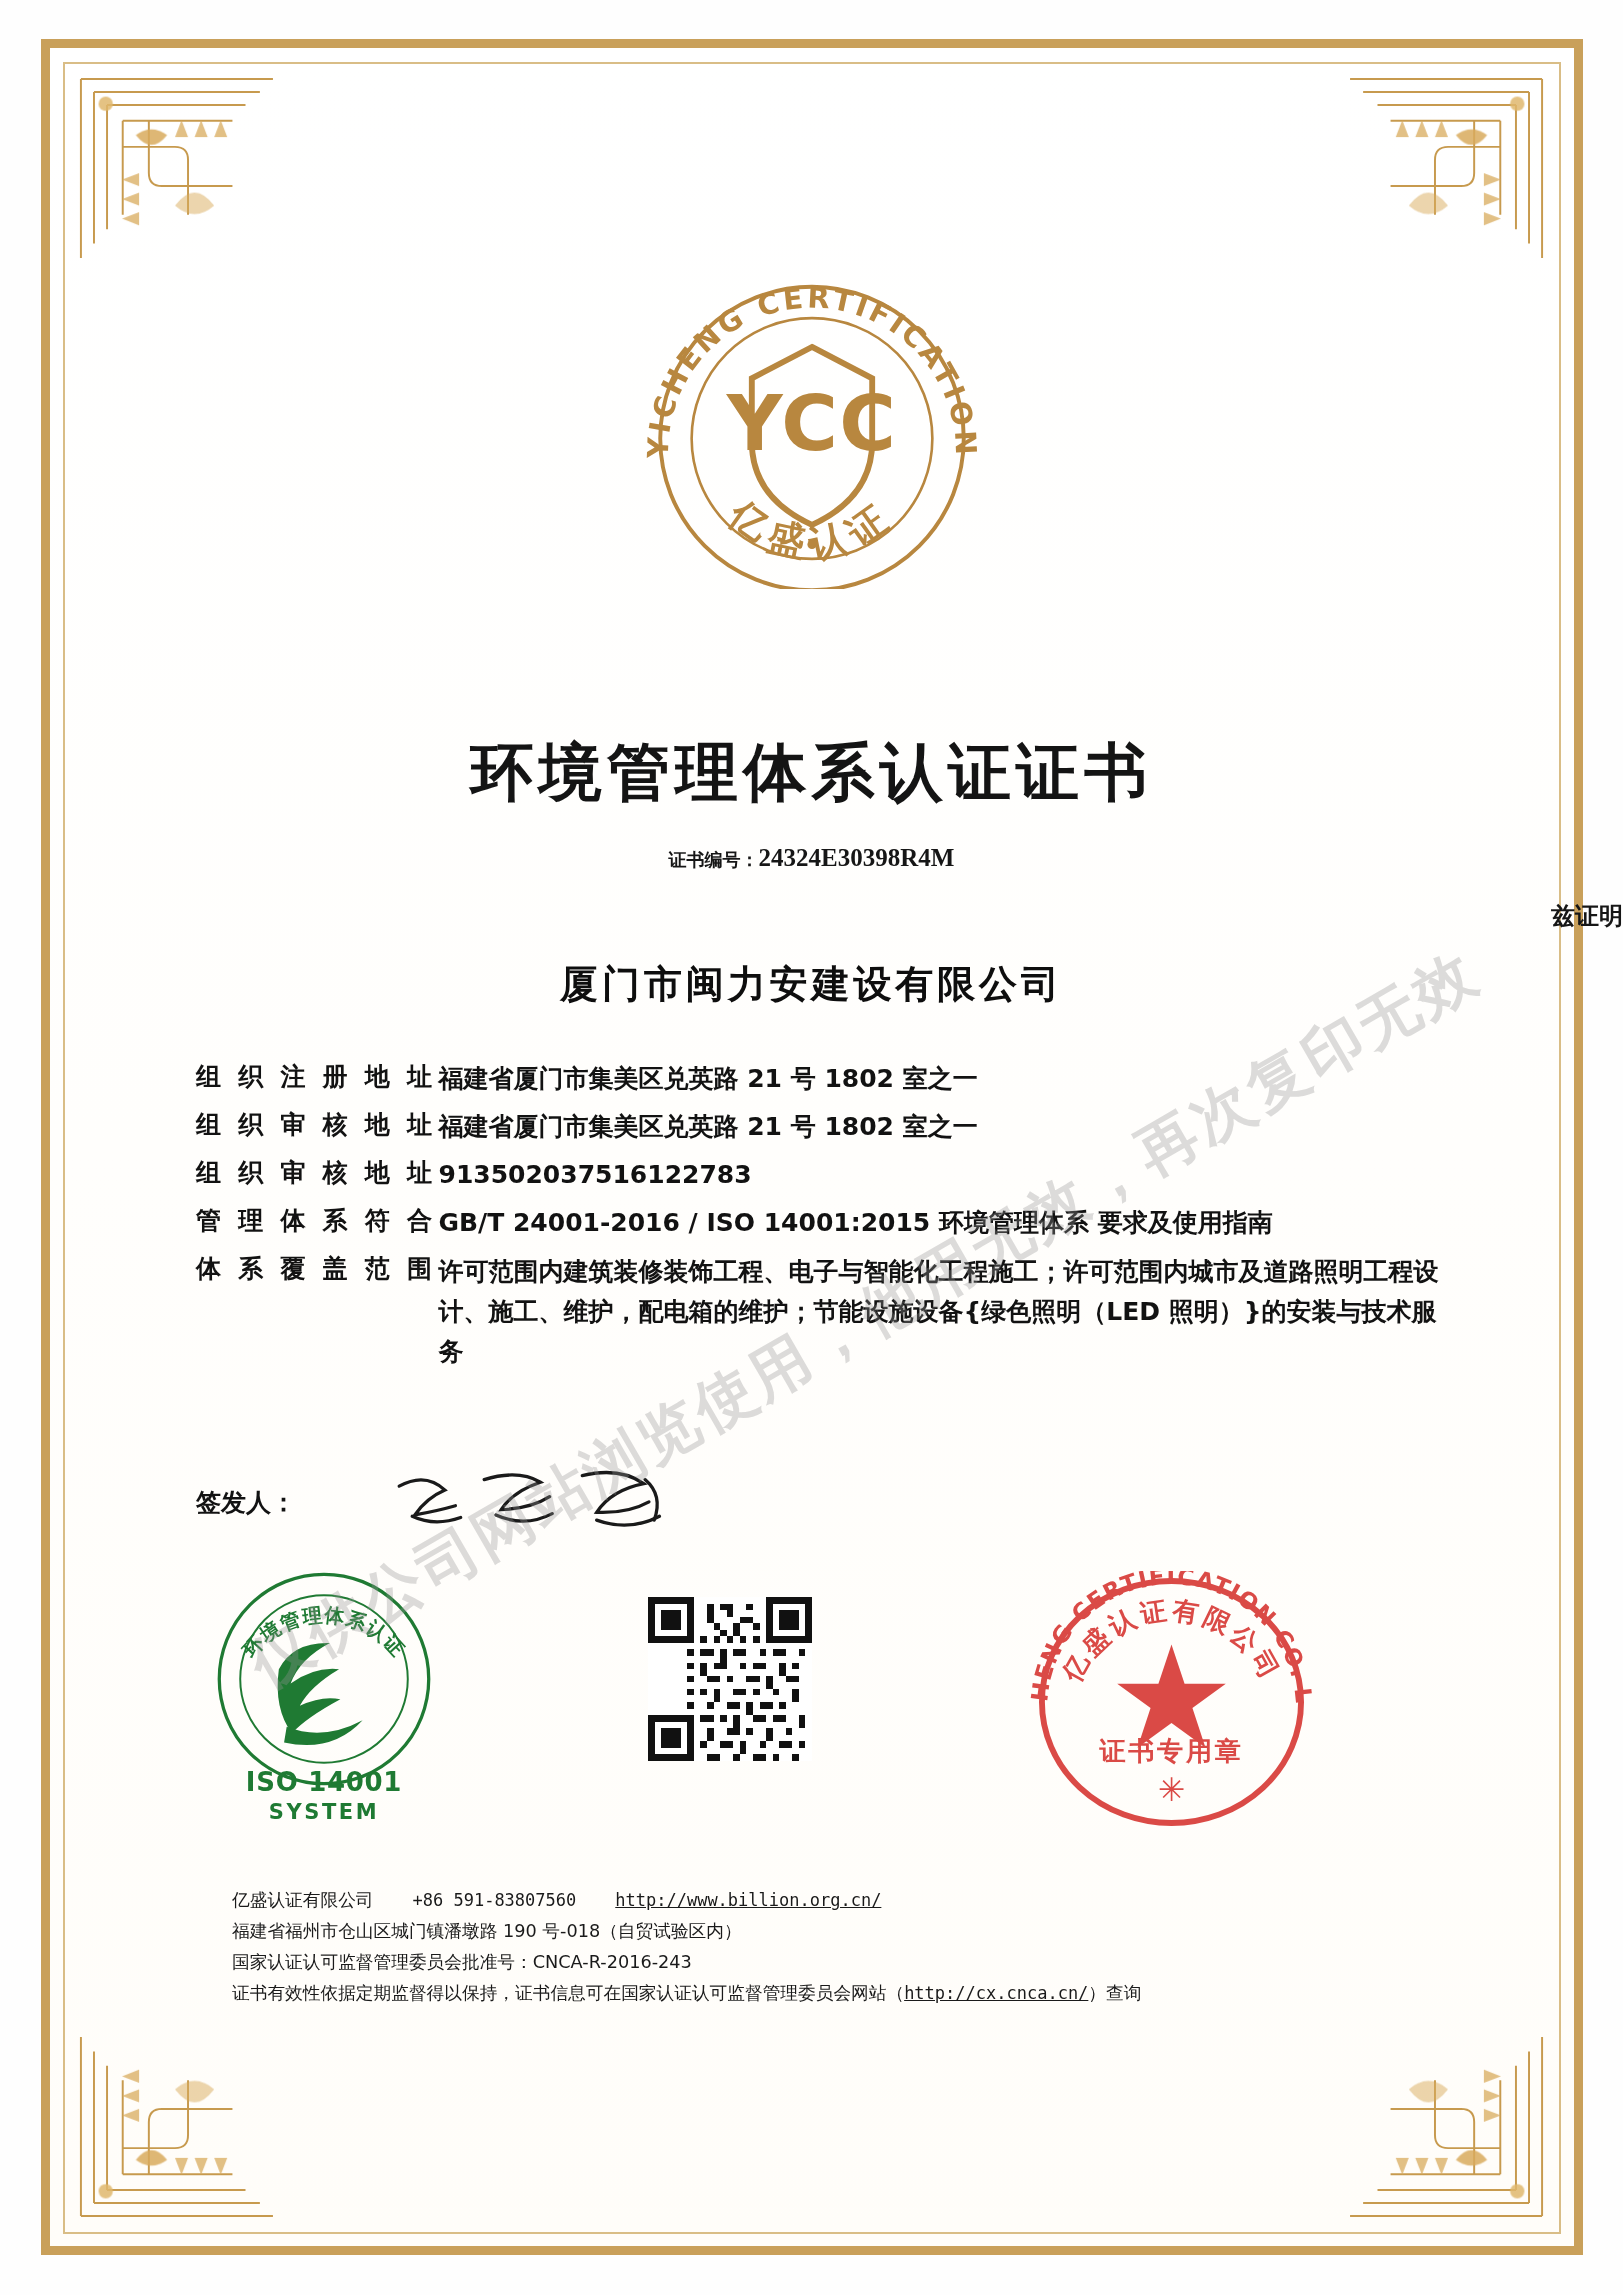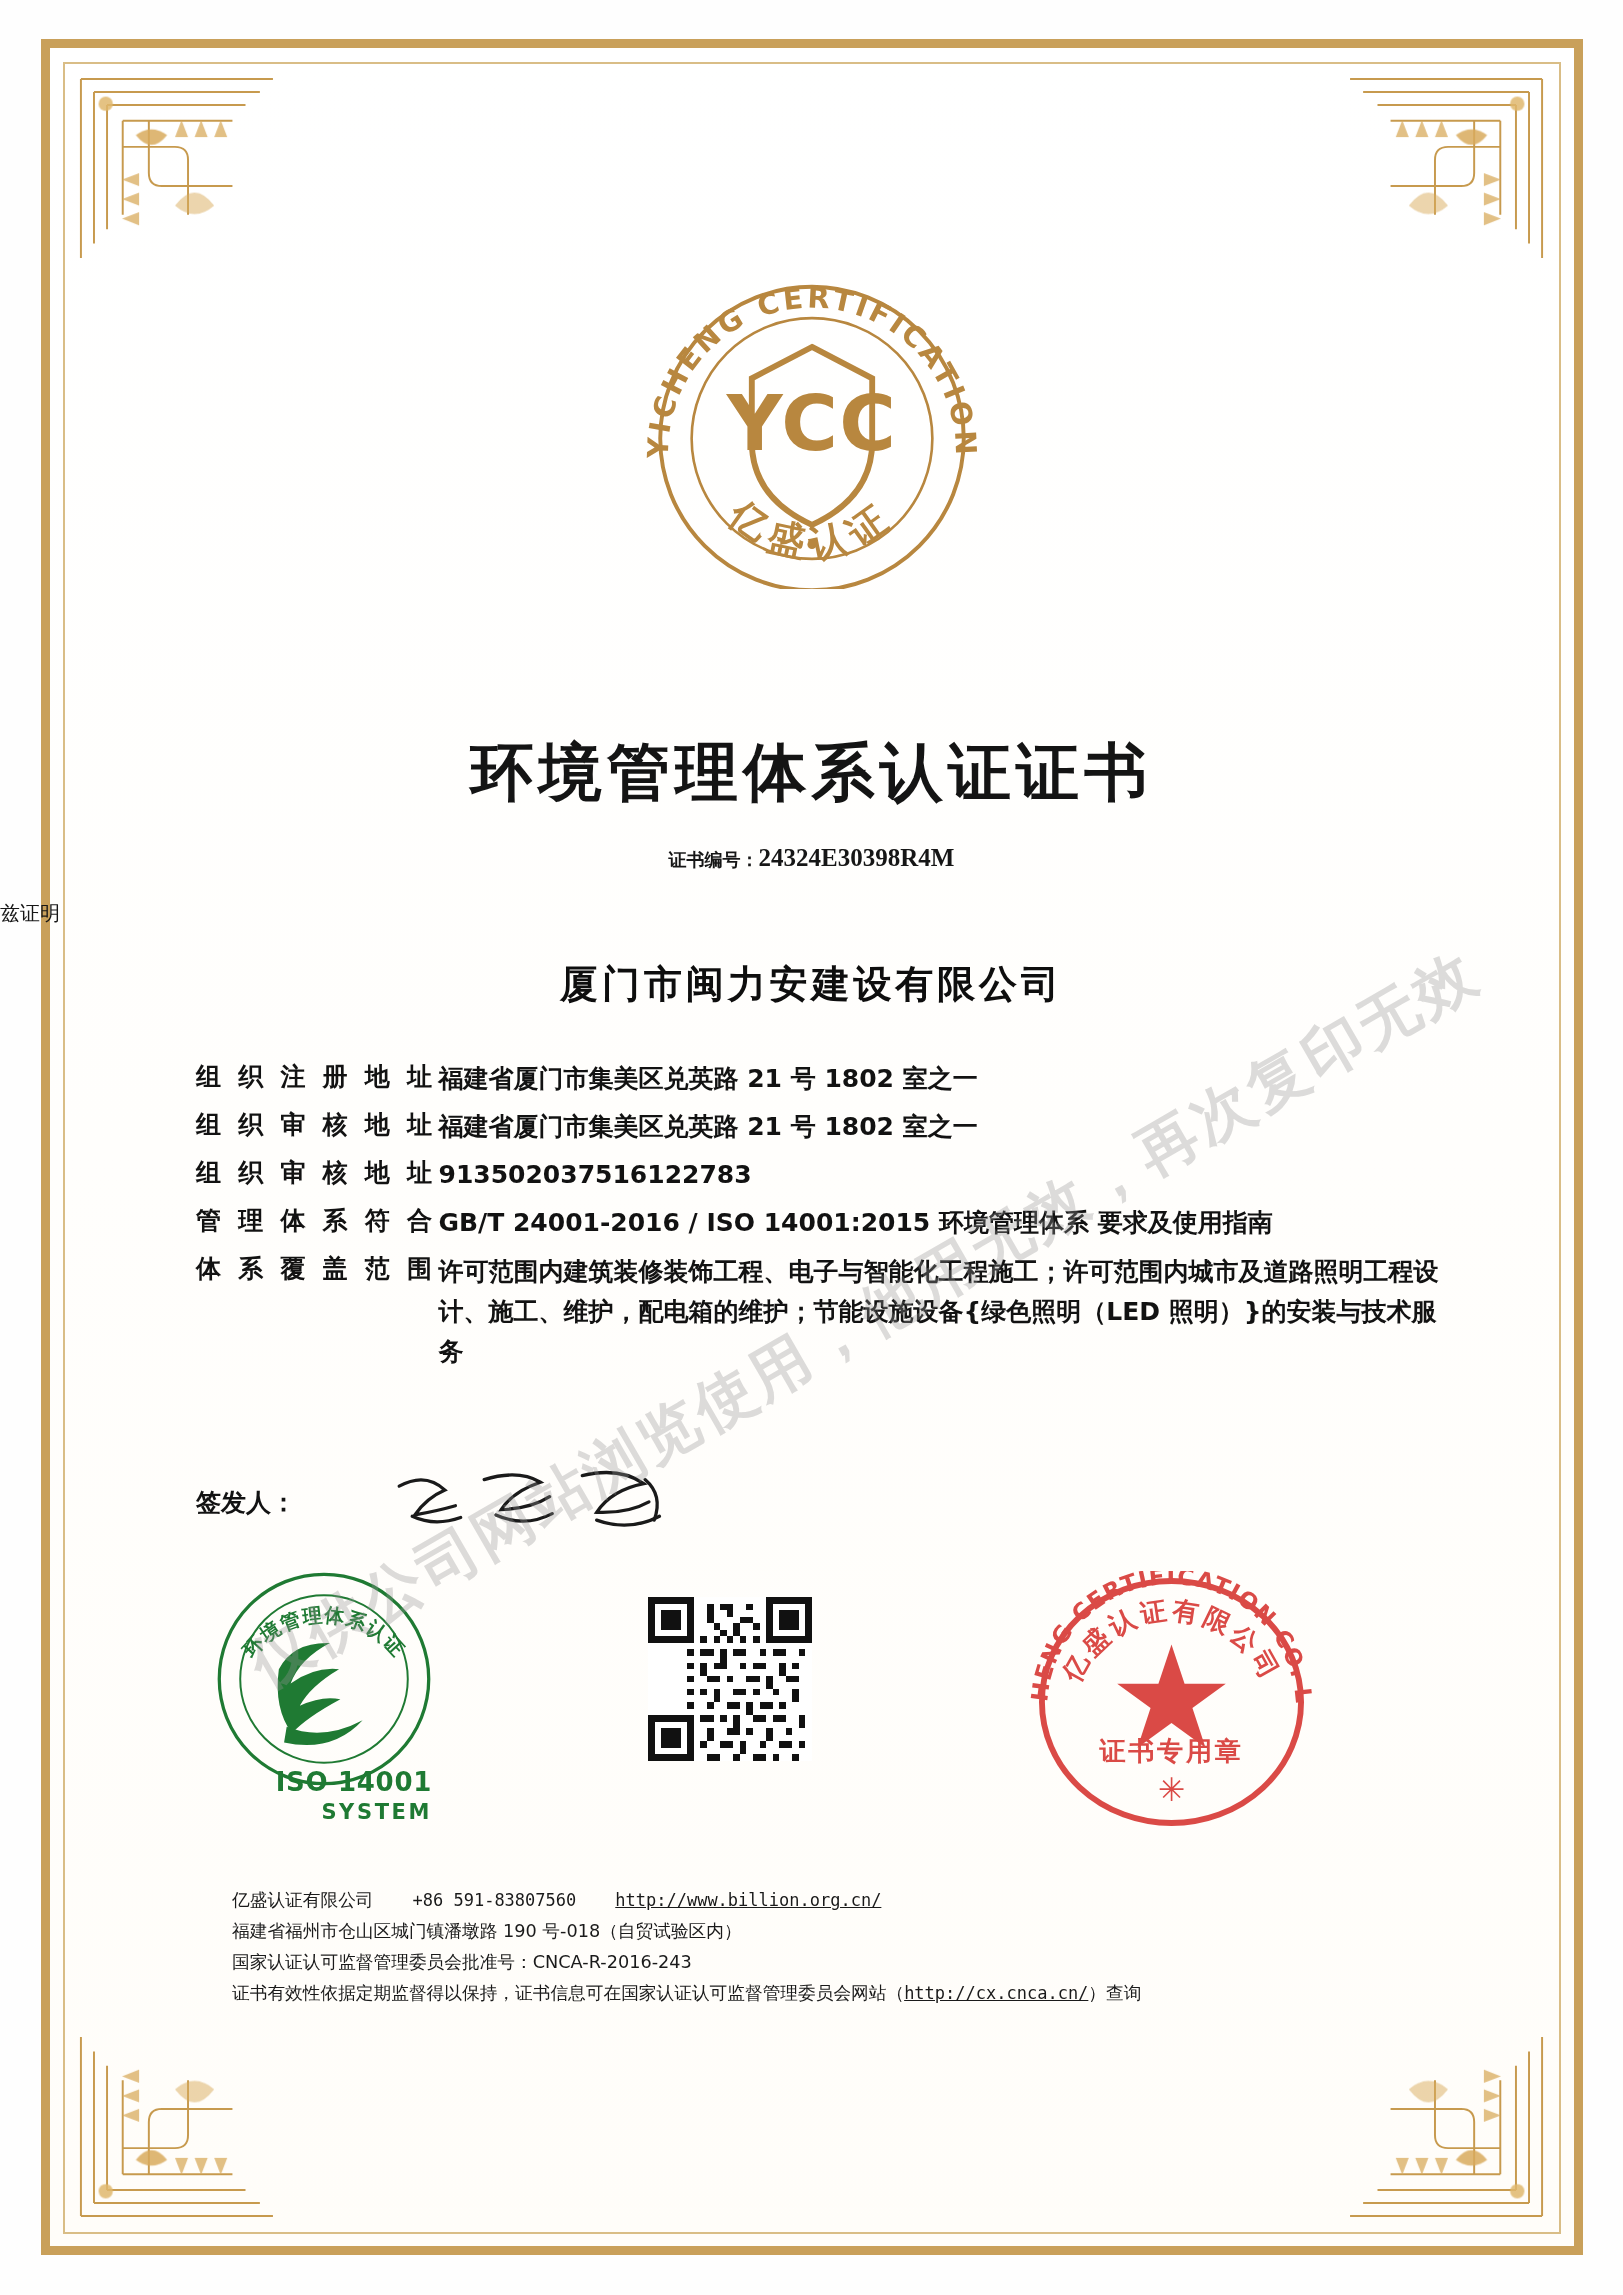--- a/index.html
+++ b/index.html
@@ -85,24 +85,25 @@
     font-size: 25px;
     font-weight: bold;
     color: #161616;
     font-family: "Liberation Serif", serif;
   }
   .cert-no .label { font-family: "DejaVu Sans", sans-serif; font-size: 18px; }
   .hereby {
     position: absolute;
     left: 0; right: 0;
     top: 900px;
-    text-align: left;
-    font-family: "DejaVu Sans", sans-serif;
-    font-size: 20px;
+    text-align: right;
+    font-family: "DejaVu Sans", sans-serif;
+    font-size: 24px;
     color: #161616;
+    font-weight: bold;
   }
   .company {
     position: absolute;
     left: 0; right: 0;
     top: 959px;
     text-align: center;
     font-family: "DejaVu Sans", sans-serif;
     font-weight: bold;
     font-size: 38px;
     letter-spacing: 3.9px;
@@ -182,21 +183,21 @@
     left: 216px;
     top: 1571px;
     width: 216px;
     height: 216px;
   }
   .iso-text {
     position: absolute;
     left: 216px;
     top: 1767px;
     width: 216px;
-    text-align: right;
+    text-align: center;
     font-family: "DejaVu Sans", sans-serif;
     font-weight: bold;
     color: #1f7a33;
   }
   .iso-text .l1 { font-size: 26px; letter-spacing: 0.7px;}
   .iso-text .l2 { font-size: 21px; letter-spacing: 2.6px; margin-top: 2.6px;}
 
   
   .qr {
     position: absolute;

